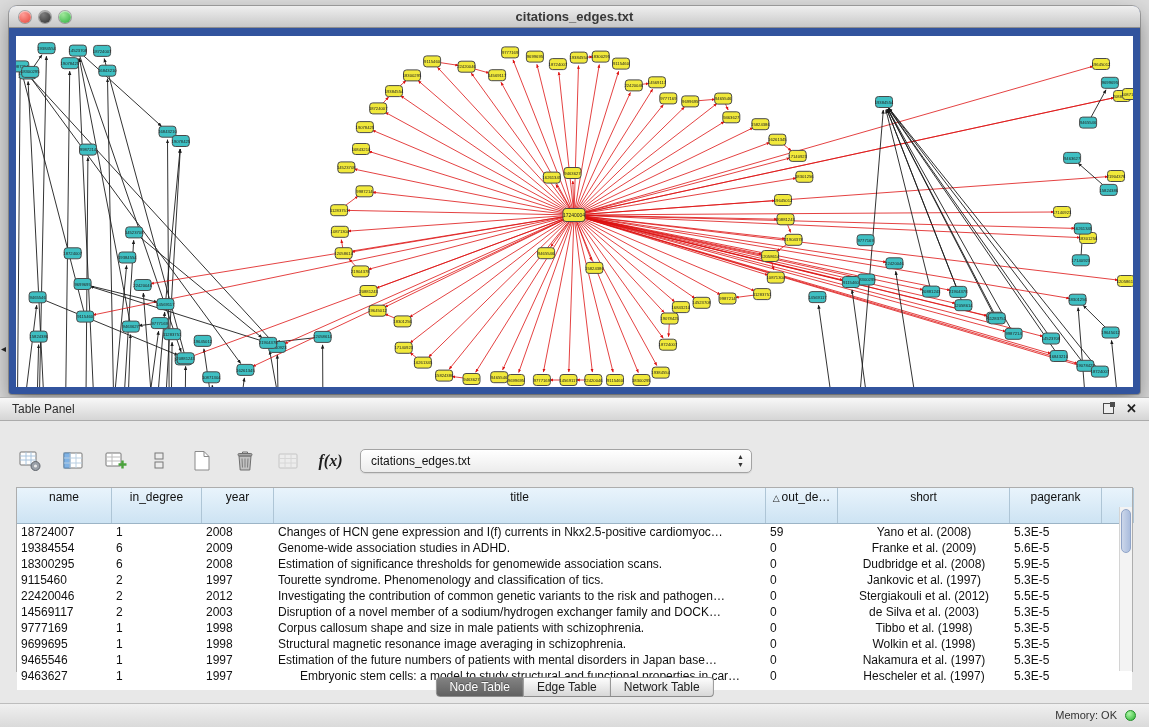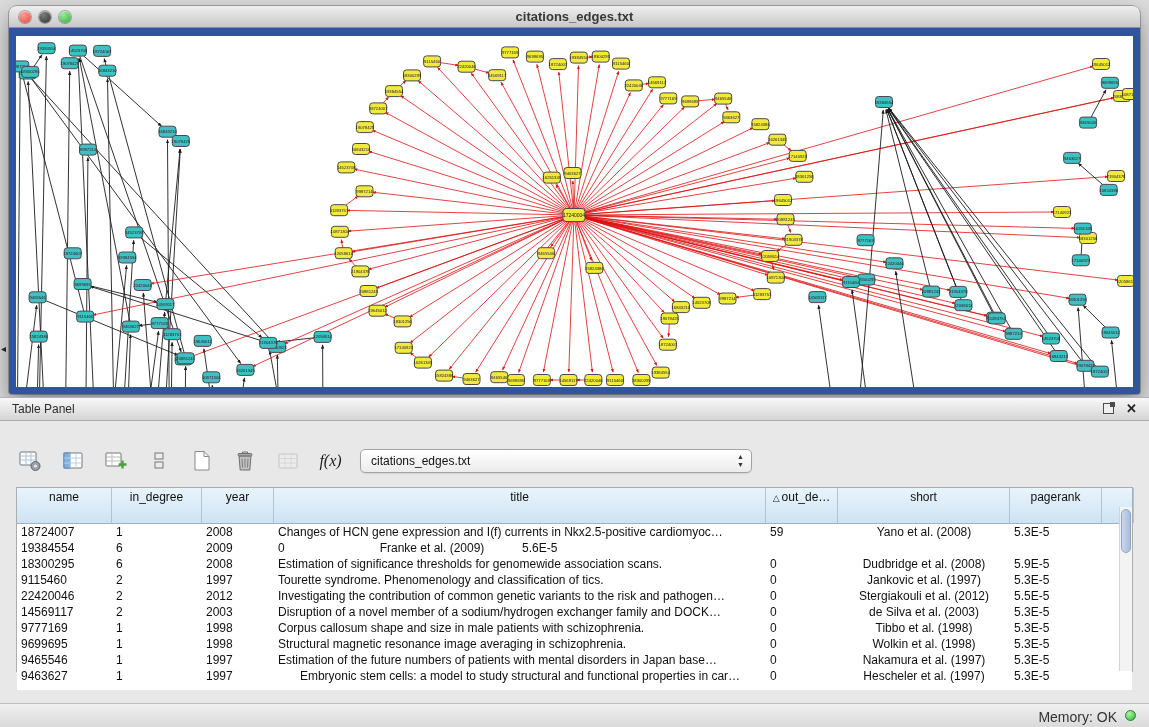--- a/index.html
+++ b/index.html
@@ -48,21 +48,21 @@
     border-bottom:1px solid #ababab;
     padding-left:16px;
   }
   .panel-title { position:absolute; left:12px; top:4px; font-size:12px; color:#2d2d2d; }
   .ph-icons { position:absolute; right:12px; top:4px; display:flex; gap:12px; align-items:center; }
   .float-icon { width:11px; height:11px; border:1.5px solid #4c4c4c; position:relative; background:#eee; }
   .float-icon::after { content:""; position:absolute; right:-2px; top:-2px; width:5px; height:5px; background:#4c4c4c; }
   .close-x { font-size:13px; font-weight:bold; color:#222; line-height:13px; }
 
   .toolbar { position:absolute; left:16px; top:48px; height:30px; display:flex; align-items:center; }
-  .tool-icons { display:flex; align-items:center; gap:16px; }
+  .tool-icons { display:flex; align-items:center; gap:16px;font-weight:bold; }
   .tool-btn { width:27px; height:27px; display:flex; align-items:center; justify-content:center; border-radius:4px; }
   .tool-btn.disabled { opacity:.45; }
   .fx-label { font-family:"Liberation Serif", serif; font-style:italic; font-size:16px; color:#1d1d1d; }
   .combo {
     margin-left:16px; width:392px; height:24px; position:relative;
     background:linear-gradient(#ffffff,#ececec);
     border:1px solid #a3a3a3; border-radius:5px;
     display:flex; align-items:center; padding-left:10px;
     font-size:12px; color:#111;
     box-shadow:inset 0 1px 0 #fff, 0 1px 1px rgba(0,0,0,.08);
@@ -103,21 +103,21 @@
   }
   .tab:first-child { border-left:1px solid #8d8d8d; border-radius:4px 0 0 4px; }
   .tab:last-child  { border-radius:0 4px 4px 0; }
   .tab.selected { background:linear-gradient(#828282,#616161); color:#fff; text-shadow:0 -1px 0 rgba(0,0,0,.3); }
 
   
   .statusbar {
     position:absolute; left:0; top:703px; width:1149px; height:24px;
     background:linear-gradient(#f0f0f0,#dadada); border-top:1px solid #bdbdbd;
   }
-  .mem-label { position:absolute; right:32px; top:5px; font-size:14px; color:#333; }
+  .mem-label { position:absolute; right:32px; top:5px; font-size:11px; color:#333; }
   .mem-dot {
     position:absolute; right:13px; top:6px; width:11px; height:11px; border-radius:50%;
     background:radial-gradient(circle at 35% 30%, #aef7a8, #2cb331);
     border:1px solid #1f8d26;
   }
 </style>
 </head>
 <body>
 
 <div class="net-window">
@@ -903,20 +903,21 @@
           <div class="td" style="width: 492px; text-align: left;">Changes of HCN gene expression and I(f) currents in Nkx2.5-positive cardiomyoc…</div>
           <div class="td" style="width: 72px; text-align: left;">59</div>
           <div class="td" style="width: 172px; text-align: center;">Yano et al. (2008)</div>
           <div class="td" style="width: 92px; text-align: left;">5.3E-5</div>
           <div class="td" style="width: 32px; text-align: left;"></div>
         </div>
         <div class="tr">
           <div class="td" style="width: 95px; text-align: left;">19384554</div>
           <div class="td" style="width: 90px; text-align: left;">6</div>
           <div class="td" style="width: 72px; text-align: left;">2009</div>
+          <div class="td" style="width: 492px; text-align: left;">Genome-wide association studies in ADHD.</div>
           <div class="td" style="width: 72px; text-align: left;">0</div>
           <div class="td" style="width: 172px; text-align: center;">Franke et al. (2009)</div>
           <div class="td" style="width: 92px; text-align: left;">5.6E-5</div>
           <div class="td" style="width: 32px; text-align: left;"></div>
         </div>
         <div class="tr">
           <div class="td" style="width: 95px; text-align: left;">18300295</div>
           <div class="td" style="width: 90px; text-align: left;">6</div>
           <div class="td" style="width: 72px; text-align: left;">2008</div>
           <div class="td" style="width: 492px; text-align: left;">Estimation of significance thresholds for genomewide association scans.</div>
@@ -994,18 +995,23 @@
           <div class="td" style="width: 172px; text-align: center;">Hescheler et al. (1997)</div>
           <div class="td" style="width: 92px; text-align: left;">5.3E-5</div>
           <div class="td" style="width: 32px; text-align: left;"></div>
         </div>
       </div>
     <div class="vscroll">
       <div class="vthumb"></div>
     </div>
   </div>
 
+  <div class="tabs" id="tabs">
+      <div class="tab selected">Node Table</div>
+      <div class="tab">Edge Table</div>
+      <div class="tab">Network Table</div>
+    </div>
 </div>
 
 <div class="statusbar">
   <span class="mem-label">Memory: OK</span>
   <span class="mem-dot"></span>
 </div>
 
 </body></html>

